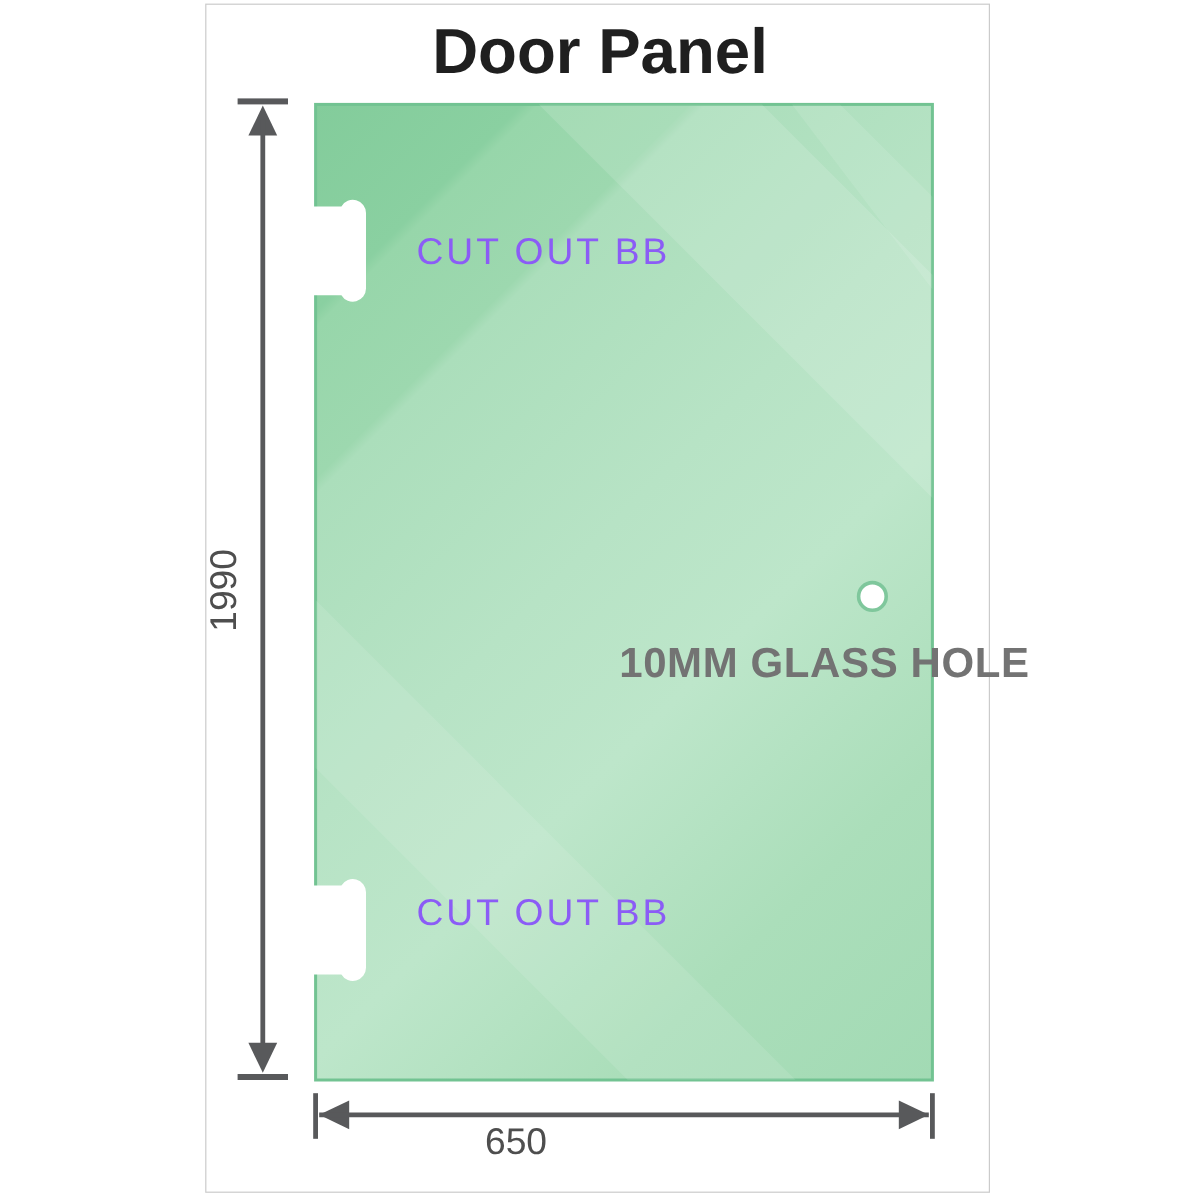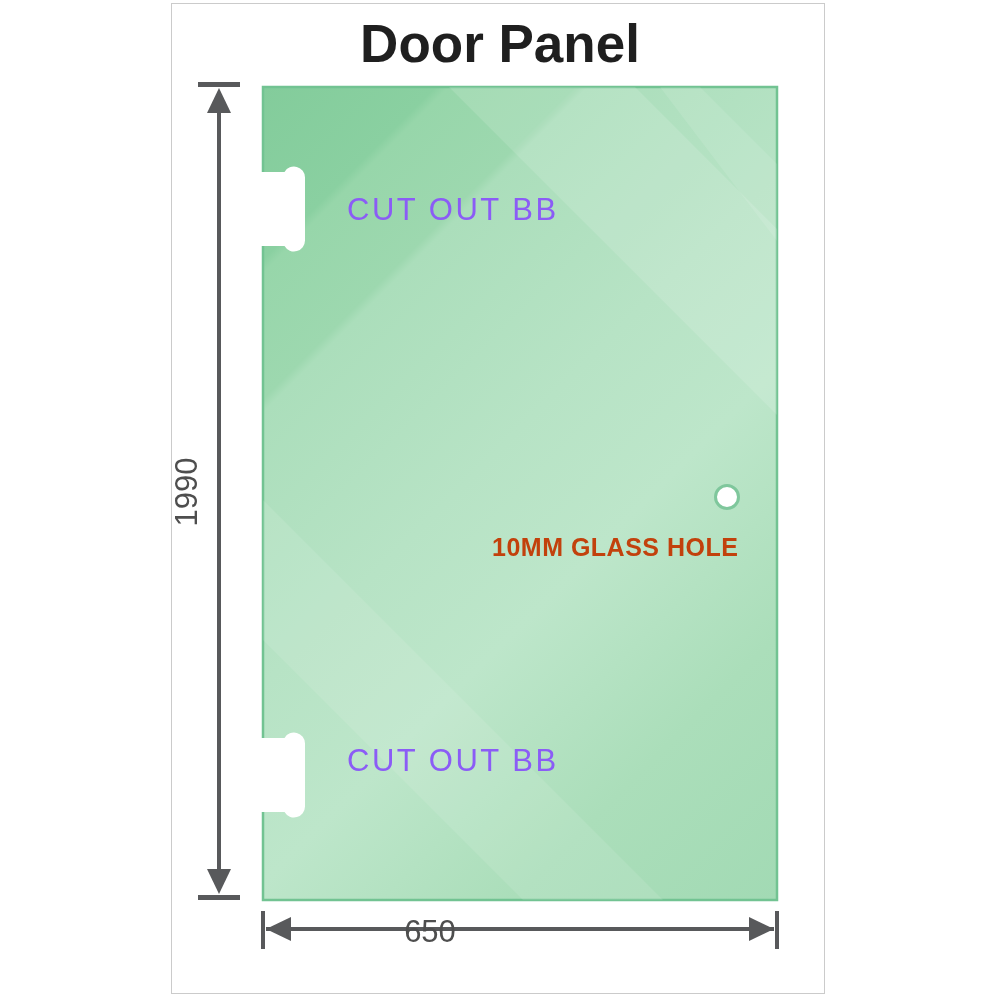--- a/index.html
+++ b/index.html
@@ -16,29 +16,29 @@
     position:absolute;top:13px;left:0;width:100%;text-align:center;
     font-size:53px;font-weight:bold;color:#1f1f1f;letter-spacing:0px;
   }
   .label-cutout{
     position:absolute;left:347px;font-size:31px;letter-spacing:2.5px;
     color:#8b5cf6;white-space:nowrap;
   }
   .label-cutout.top{top:192px;}
   .label-cutout.bottom{top:743px;}
   .label-hole{
-    position:absolute;left:492px;top:533px;font-size:25px;font-weight:bold;
-    color:#c2410c;letter-spacing:0.5px;white-space:nowrap;
+    position:absolute;left:516px;top:533px;font-size:35px;font-weight:bold;
+    color:#737373;letter-spacing:0.5px;white-space:nowrap;
   }
   .label-height{
     position:absolute;left:121px;top:474px;width:132px;text-align:center;
     font-size:31px;color:#4e4e4e;transform:rotate(-90deg);
   }
   .label-width{
-    position:absolute;left:395px;top:914px;width:70px;text-align:center;
+    position:absolute;left:395px;top:934px;width:70px;text-align:center;
     font-size:31px;color:#4e4e4e;
   }
 </style>
 </head>
 <body>
 
 <div class="canvas">
 
   <div class="frame"></div>
 

